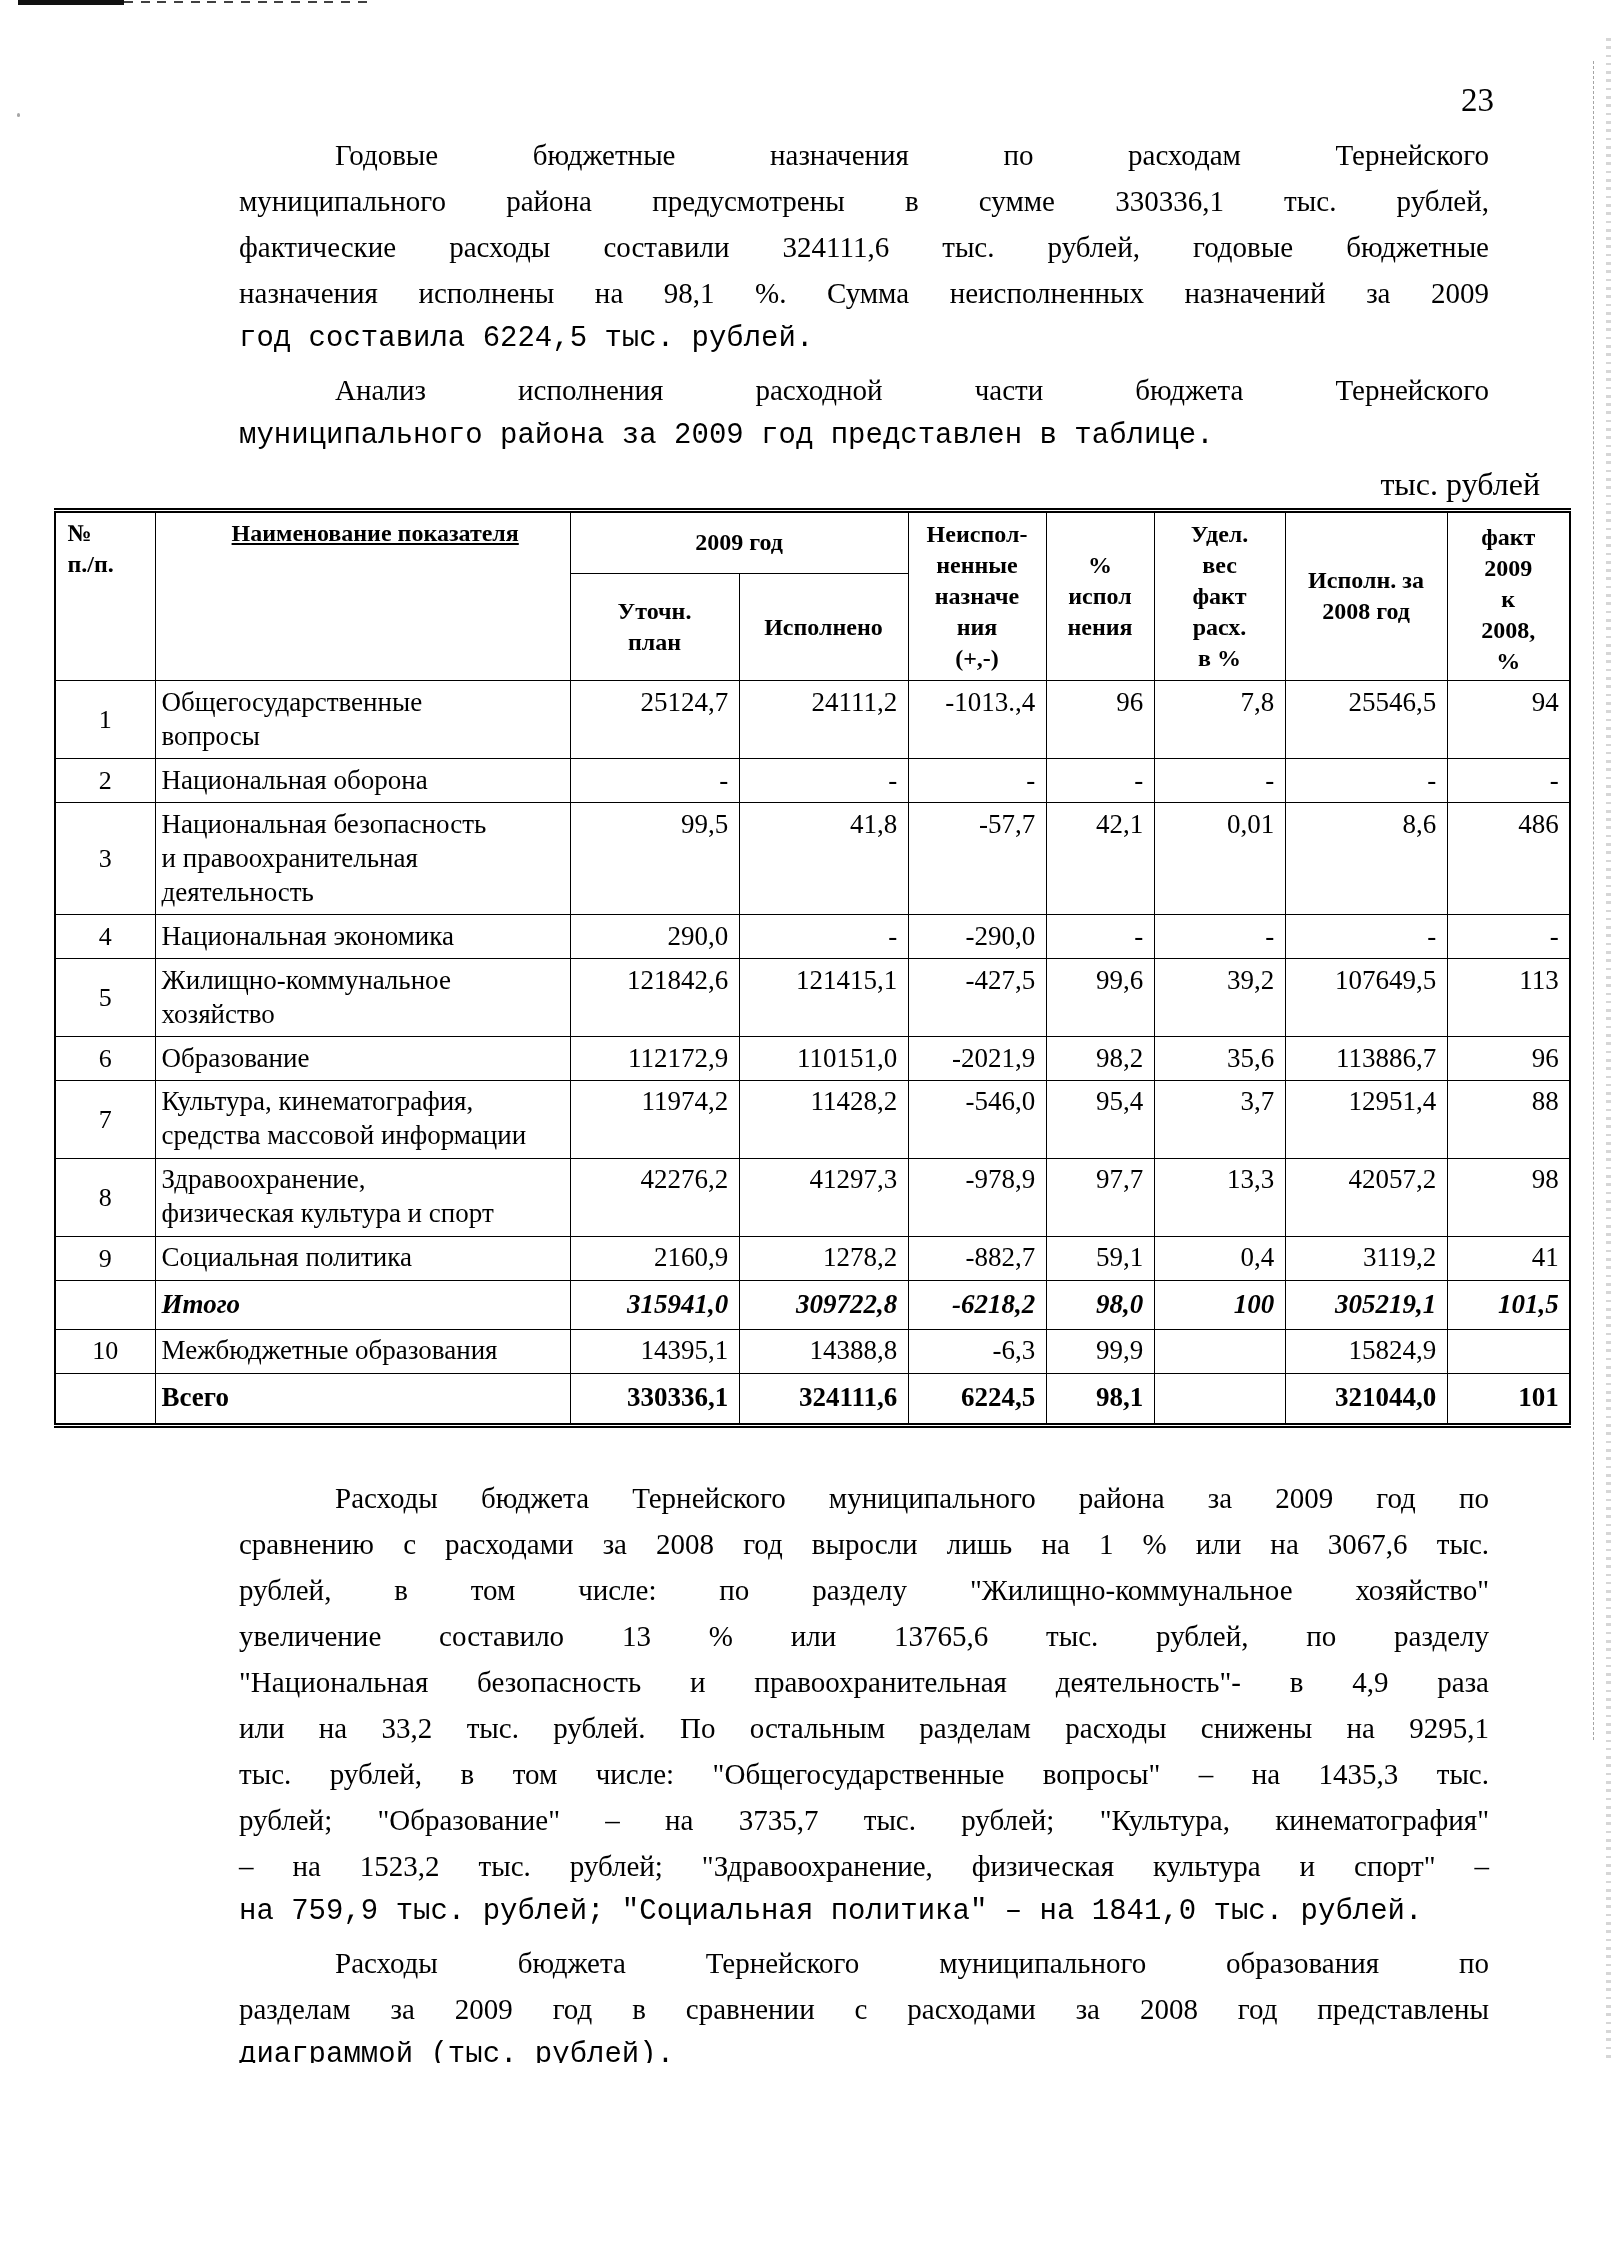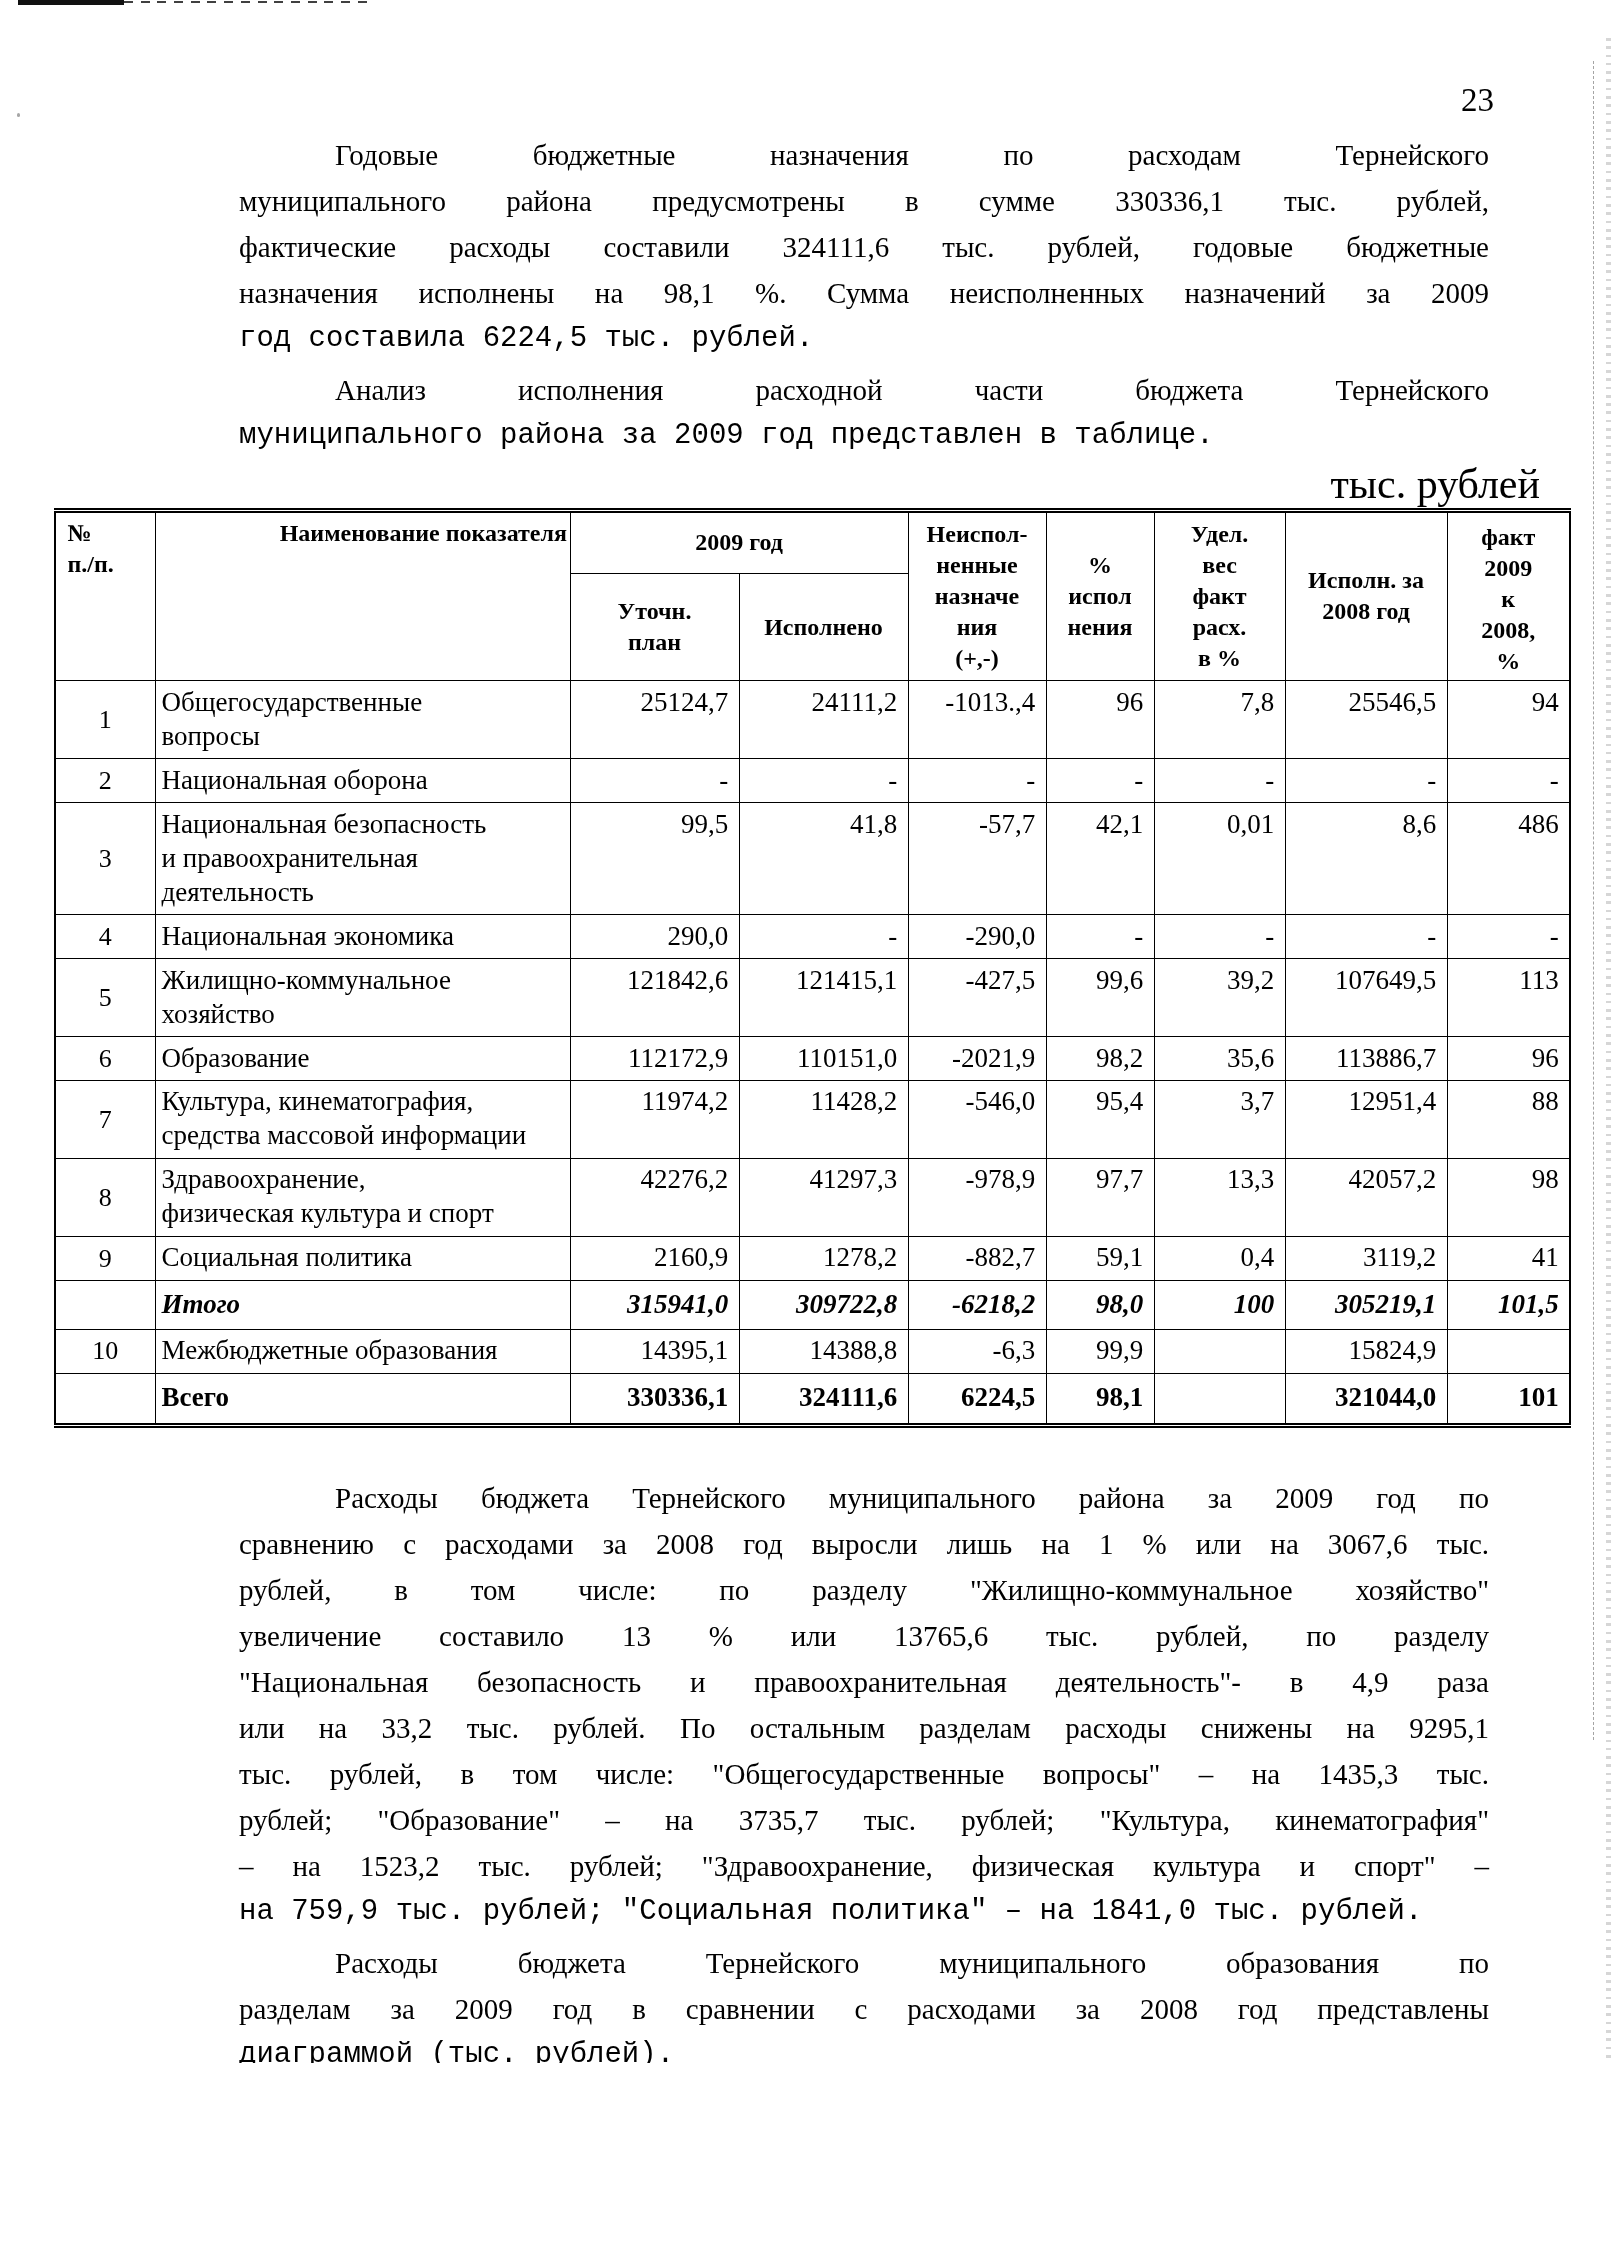--- a/index.html
+++ b/index.html
@@ -44,21 +44,21 @@
     font-size: 29px;
     line-height: 46px;
     text-align: justify;
     text-align-last: justify;
     white-space: normal;
   }
   .jpara .jline:first-child { text-indent: 96px; }
   .jpara .jline:last-child { text-align-last: left; font-family: Liberation Mono, monospace; }
 
   .units {
-    font-size: 42px; line-height: 41px;
+    font-size: 32px; line-height: 41px;
     text-align: right;
     margin: 3.8px -46px 2.6px 0;
   }
 
   table.budget {
     table-layout: fixed;
     border-collapse: collapse;
     width: 1515px;
     margin-left: -180px;
     border: 2.6px solid #000;
@@ -67,21 +67,21 @@
 
   thead th {
     font-size: 24px; font-weight: bold; line-height: 31px;
     white-space: pre-line;
     text-align: center; vertical-align: middle;
     padding: 3.8px 2.6px;
   }
   thead tr:first-child th { border-top: 5.8px double #000; }
   thead tr + tr th { border-top: 3.8px solid #000; }
   th.h-num  { text-align: left; vertical-align: top; padding: 5.1px 2.6px 2.6px 11.5px; }
-  th.h-name { text-align: right; vertical-align: top; padding: 5.1px 2.6px 2.6px 28px; }
+  th.h-name { text-align: center; vertical-align: top; padding: 5.1px 2.6px 2.6px 28px; text-decoration: underline; }
   th.h-2009 { border-bottom: 3.8px solid #000; vertical-align: middle; }
   th.h-fact { vertical-align: top; padding-top: 9px; }
 
   tbody td {
     font-size: 27px; line-height: 34px;
     vertical-align: top;
     border-top: 5.1px double #000;
     padding: 3.2px 5.1px 5.8px 3.8px;
   }
   tbody td.num  { text-align: center; vertical-align: middle; font-size: 26px; padding: 0; }

